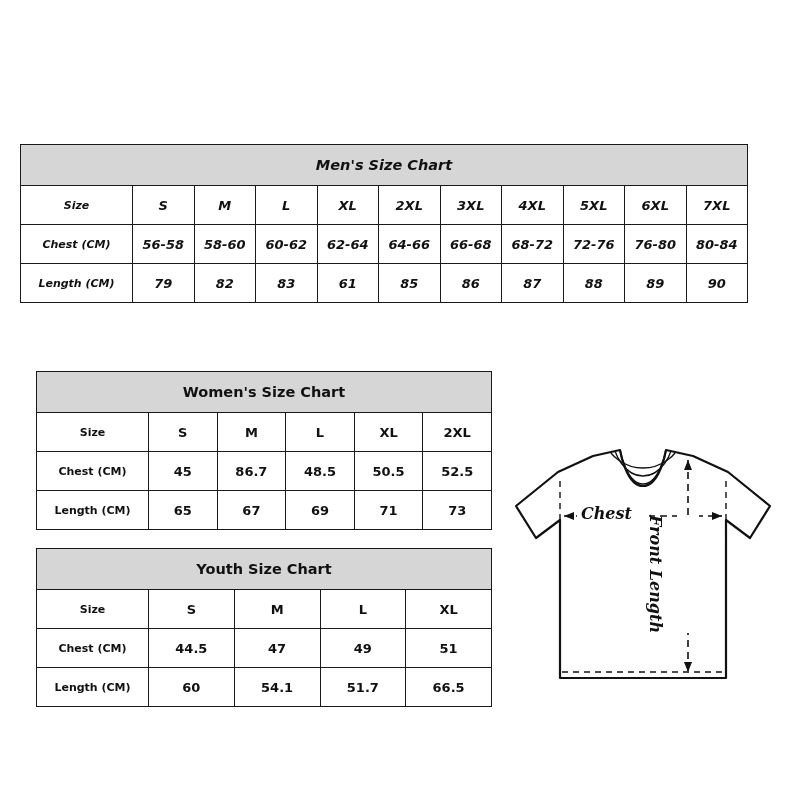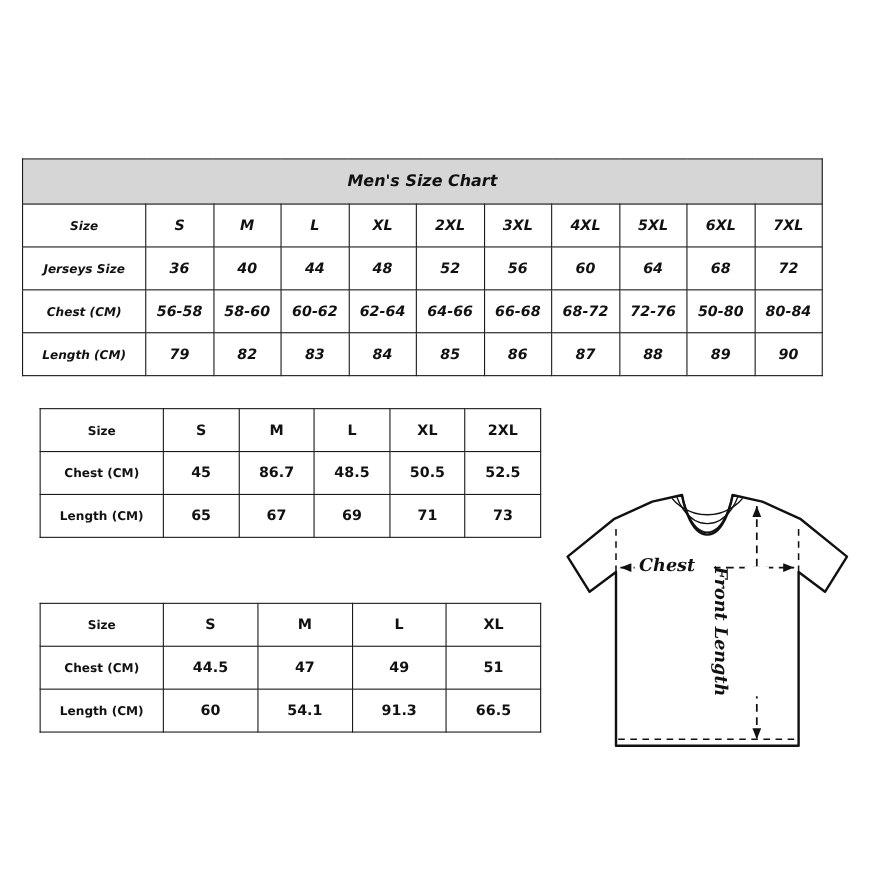--- a/index.html
+++ b/index.html
@@ -148,51 +148,38 @@
           <td>L</td>
           <td>XL</td>
           <td>2XL</td>
           <td>3XL</td>
           <td>4XL</td>
           <td>5XL</td>
           <td>6XL</td>
           <td>7XL</td>
         </tr>
         <tr>
-          <td class="rowlabel">Jerseys Size</td>
-          <td>36</td>
-          <td>40</td>
-          <td>44</td>
-          <td>48</td>
-          <td>52</td>
-          <td>56</td>
-          <td>60</td>
-          <td>64</td>
-          <td>68</td>
-          <td>72</td>
-        </tr>
-        <tr>
           <td class="rowlabel">Chest (CM)</td>
           <td>56-58</td>
           <td>58-60</td>
           <td>60-62</td>
           <td>62-64</td>
           <td>64-66</td>
           <td>66-68</td>
           <td>68-72</td>
           <td>72-76</td>
-          <td>50-80</td>
+          <td>76-80</td>
           <td>80-84</td>
         </tr>
         <tr>
           <td class="rowlabel">Length (CM)</td>
           <td>79</td>
           <td>82</td>
           <td>83</td>
-          <td>84</td>
+          <td>61</td>
           <td>85</td>
           <td>86</td>
           <td>87</td>
           <td>88</td>
           <td>89</td>
           <td>90</td>
         </tr>
       </tbody>
     </table>
   </div>
@@ -202,20 +189,23 @@
       <colgroup>
         <col class="c0">
           <col>
           <col>
           <col>
           <col>
           <col>
       </colgroup>
       <tbody>
         <tr>
+          <td class="hdr" colspan="6">Women's Size Chart</td>
+        </tr>
+        <tr>
           <td class="rowlabel">Size</td>
           <td>S</td>
           <td>M</td>
           <td>L</td>
           <td>XL</td>
           <td>2XL</td>
         </tr>
         <tr>
           <td class="rowlabel">Chest (CM)</td>
           <td>45</td>
@@ -240,38 +230,41 @@
     <table class="sizetable">
       <colgroup>
         <col class="c0">
           <col>
           <col>
           <col>
           <col>
       </colgroup>
       <tbody>
         <tr>
+          <td class="hdr" colspan="5">Youth Size Chart</td>
+        </tr>
+        <tr>
           <td class="rowlabel">Size</td>
           <td>S</td>
           <td>M</td>
           <td>L</td>
           <td>XL</td>
         </tr>
         <tr>
           <td class="rowlabel">Chest (CM)</td>
           <td>44.5</td>
           <td>47</td>
           <td>49</td>
           <td>51</td>
         </tr>
         <tr>
           <td class="rowlabel">Length (CM)</td>
           <td>60</td>
           <td>54.1</td>
-          <td>91.3</td>
+          <td>51.7</td>
           <td>66.5</td>
         </tr>
       </tbody>
     </table>
   </div>
 
   <div id="shirt-wrap">
     <svg width="290" height="290" viewBox="0 0 290 290">
 
       <path d="M95,36 L60,52 L18,86 L38,118 L62,100 L62,258 L228,258 L228,100 L252,118 L272,86 L230,52 L195,36 L168,30

